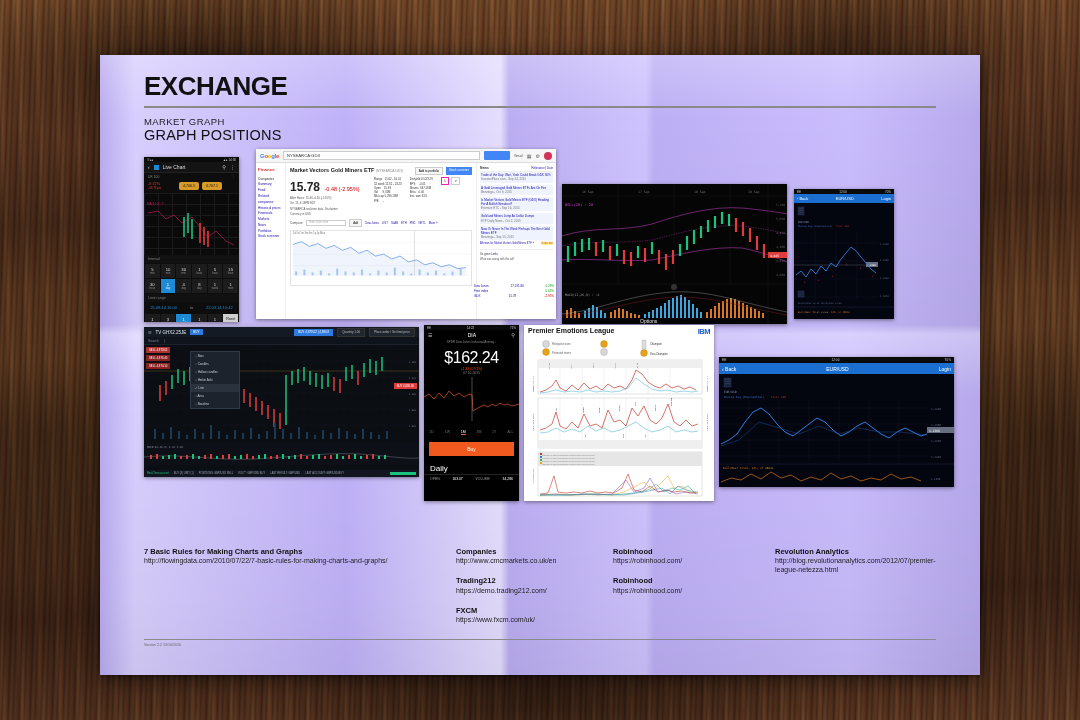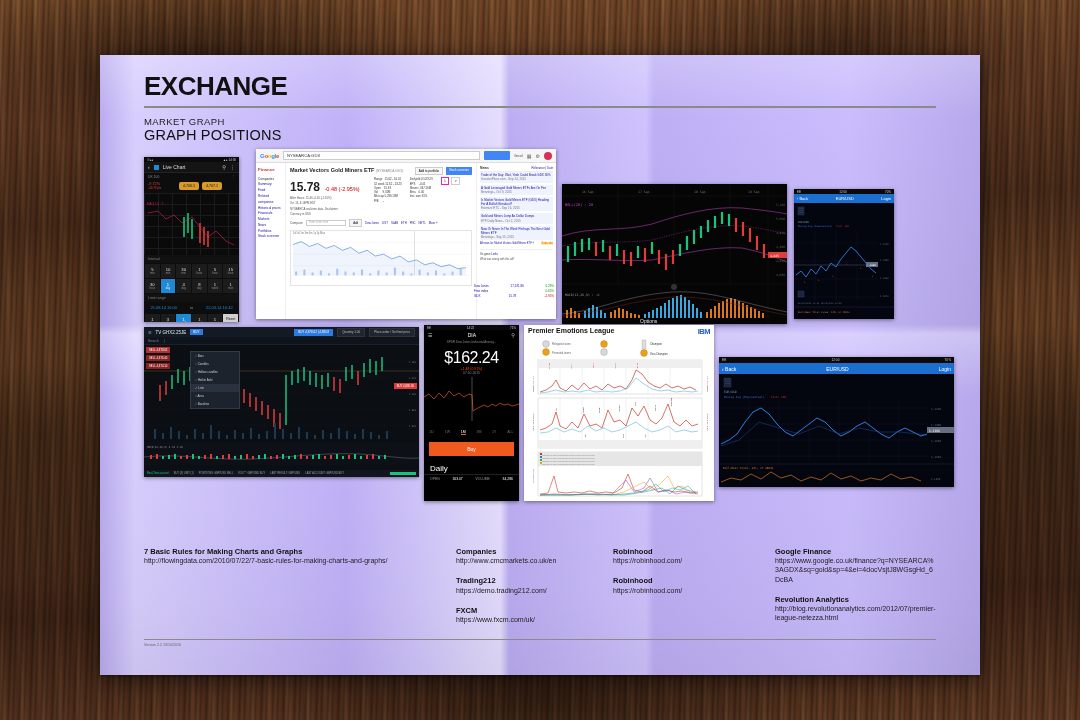--- a/index.html
+++ b/index.html
@@ -1008,24 +1008,20 @@
             <div class="refurl">https://robinhood.com/</div>
           </div>
           <div class="refblk">
             <div class="refttl">Robinhood</div>
             <div class="refurl">https://robinhood.com/</div>
           </div>
         </div>
 
         <div>
           <div class="refblk">
-            <div class="refttl">Google Finance</div>
-            <div class="refurl">https://www.google.co.uk/finance?q=NYSEARCA%3AGDX&amp;sq=gold&amp;sp=4&amp;ei=4docVsjtJ8WGsgHd_6DcBA</div>
-          </div>
-          <div class="refblk">
             <div class="refttl">Revolution Analytics</div>
             <div class="refurl">http://blog.revolutionanalytics.com/2012/07/premier-league-netezza.html</div>
           </div>
         </div>
 
       </div>
       <div id="botline"></div>
       <div id="ver">Version 2.2  13/10/2016</div>
     </div>
 

